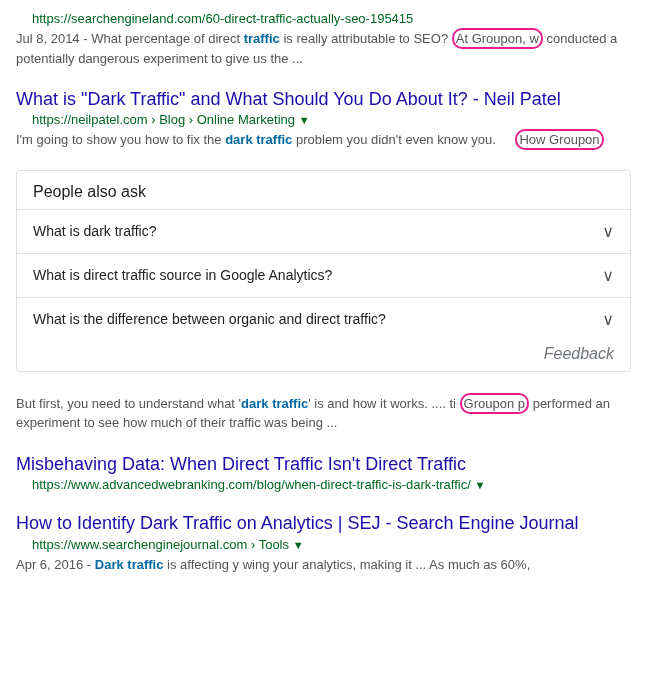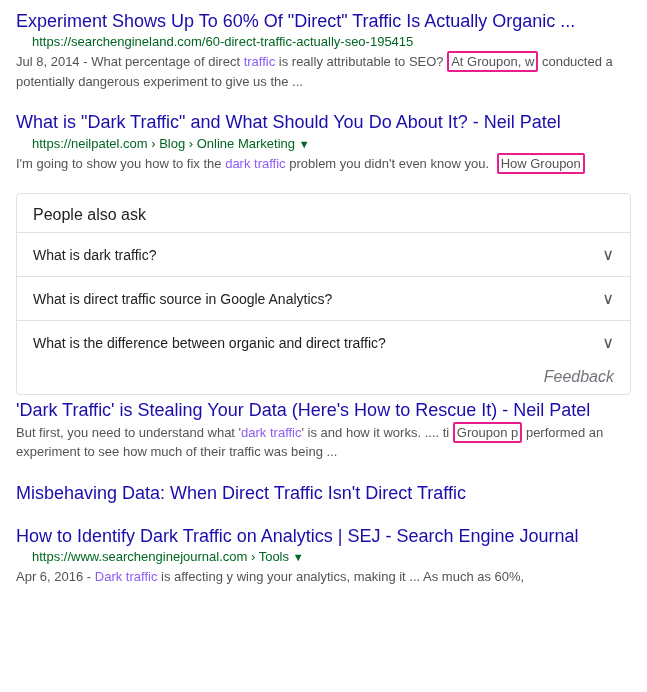--- a/index.html
+++ b/index.html
@@ -31,36 +31,36 @@
       margin: 1px 16px 3px;
     }
 
     .result-snippet {
       color: #545454;
       font-size: 13px;
       line-height: 1.5;
     }
 
     .result-snippet b {
-      color: #8b5cf6;
-      font-weight: normal;
+      color: #0369a1;
+      font-weight: bold;
     }
 
     .highlight-box {
       display: inline;
       border: 2px solid #e91e8c;
       padding: 1px 2px;
-      border-radius: 2px;
+      border-radius: 10px;
     }
 
     
     .paa-section {
       border: 1px solid #e0e0e0;
       border-radius: 4px;
-      margin-bottom: 4px;
+      margin-bottom: 22px;
       background: #fff;
     }
 
     .paa-header {
       font-size: 16px;
       color: #222;
       padding: 12px 16px 8px;
       font-weight: normal;
     }
 
@@ -94,44 +94,41 @@
 
     .url-arrow {
       color: #006621;
       font-size: 11px;
     }
   </style>
 </head>
 <body>
 
 <div class="result">
-  <div class="result-title">
-    <a href="#">Experiment Shows Up To 60% Of "Direct" Traffic Is Actually Organic ...</a>
-  </div>
   <div class="result-url">
     <span>https://searchengineland.com/60-direct-traffic-actually-seo-195415</span>
   </div>
   <div class="result-snippet">
     <span>Jul 8, 2014 - What percentage of direct <b>traffic</b> is really attributable to SEO? </span>
     <span class="highlight-box">At Groupon, w</span>
     <span> conducted a potentially dangerous experiment to give us the ...</span>
   </div>
 </div>
 
 <div class="result">
   <div class="result-title">
     <a href="#">What is "Dark Traffic" and What Should You Do About It? - Neil Patel</a>
   </div>
   <div class="result-url">
     <span>https://neilpatel.com › Blog › Online Marketing</span>
     <span class="url-arrow"> ▼</span>
   </div>
   <div class="result-snippet">
     <span>I'm going to show you how to fix the <b>dark traffic</b> problem you didn't even know you.</span>
-    <span class="highlight-box" style="margin-left: 4px;">How Groupon</span>
+    <span class="highlight-box" style="margin-left: 16px;">How Groupon</span>
     <br>
   </div>
 </div>
 
 <div class="paa-section">
   <div class="paa-header">People also ask</div>
   <div class="paa-item">
     <span class="paa-item-text">What is dark traffic?</span>
     <span class="chevron">∨</span>
   </div>
@@ -140,33 +137,34 @@
     <span class="chevron">∨</span>
   </div>
   <div class="paa-item">
     <span class="paa-item-text">What is the difference between organic and direct traffic?</span>
     <span class="chevron">∨</span>
   </div>
   <div class="paa-feedback">Feedback</div>
 </div>
 
 <div class="result">
-  <div class="result-title">
-    <a href="#">'Dark Traffic' is Stealing Your Data (Here's How to Rescue It) - Neil Patel</a>
-  </div>
   <div class="result-snippet">
     <span>But first, you need to understand what '<b>dark traffic</b>' is and how it works. .... ti</span>
     <span class="highlight-box">Groupon p</span>
     <span> performed an experiment to see how much of their traffic was being ...</span>
   </div>
 </div>
 
 <div class="result">
   <div class="result-title">
     <a href="#">Misbehaving Data: When Direct Traffic Isn't Direct Traffic</a>
+  </div>
+  <div class="result-url">
+    <span>https://www.advancedwebranking.com/blog/when-direct-traffic-is-dark-traffic/</span>
+    <span class="url-arrow"> ▼</span>
   </div>
 </div>
 
 <div class="result">
   <div class="result-title">
     <a href="#">How to Identify Dark Traffic on Analytics | SEJ - Search Engine Journal</a>
   </div>
   <div class="result-url">
     <span>https://www.searchenginejournal.com › Tools</span>
     <span class="url-arrow"> ▼</span>

